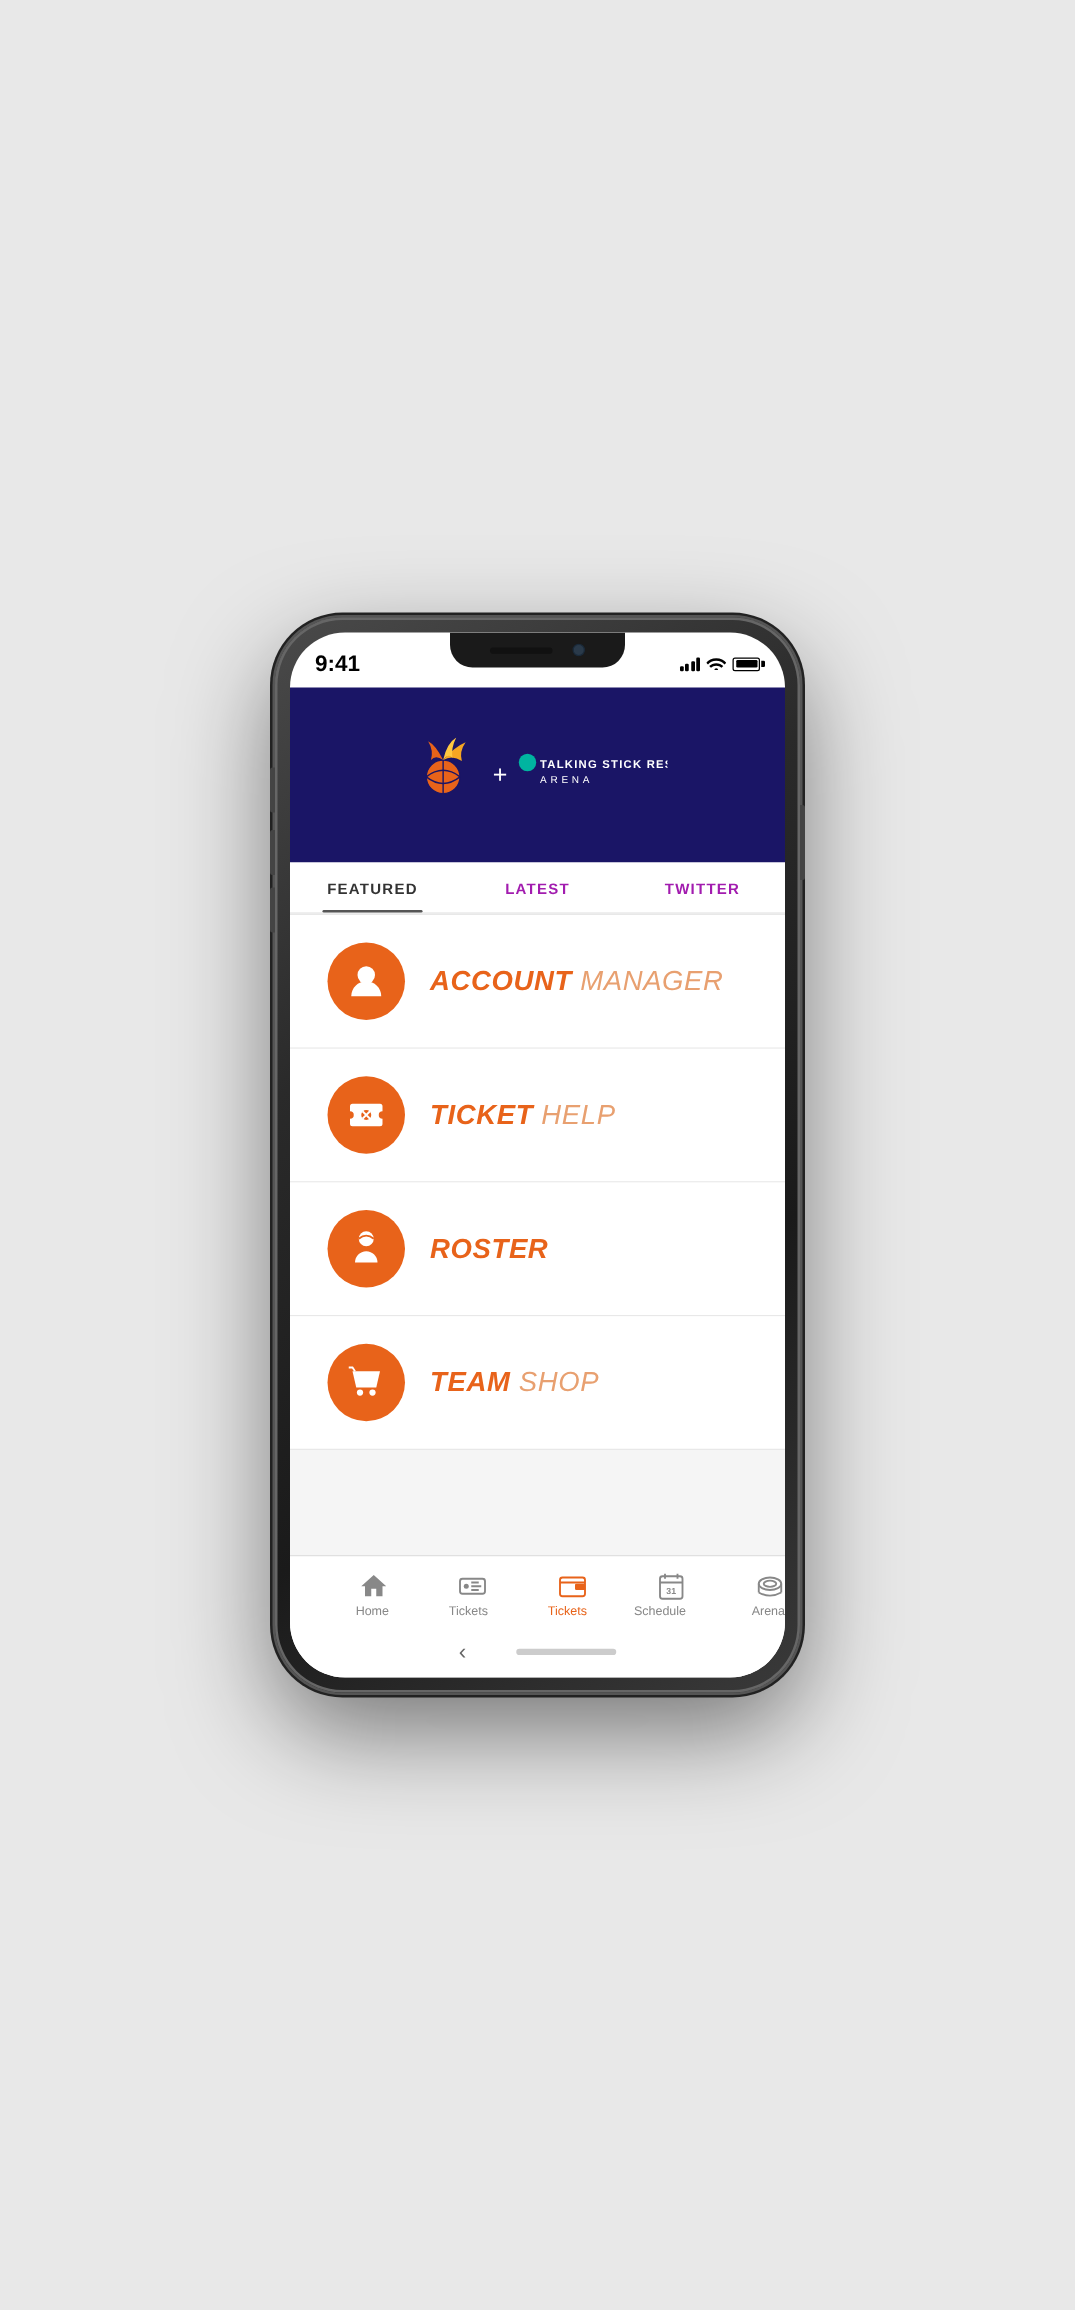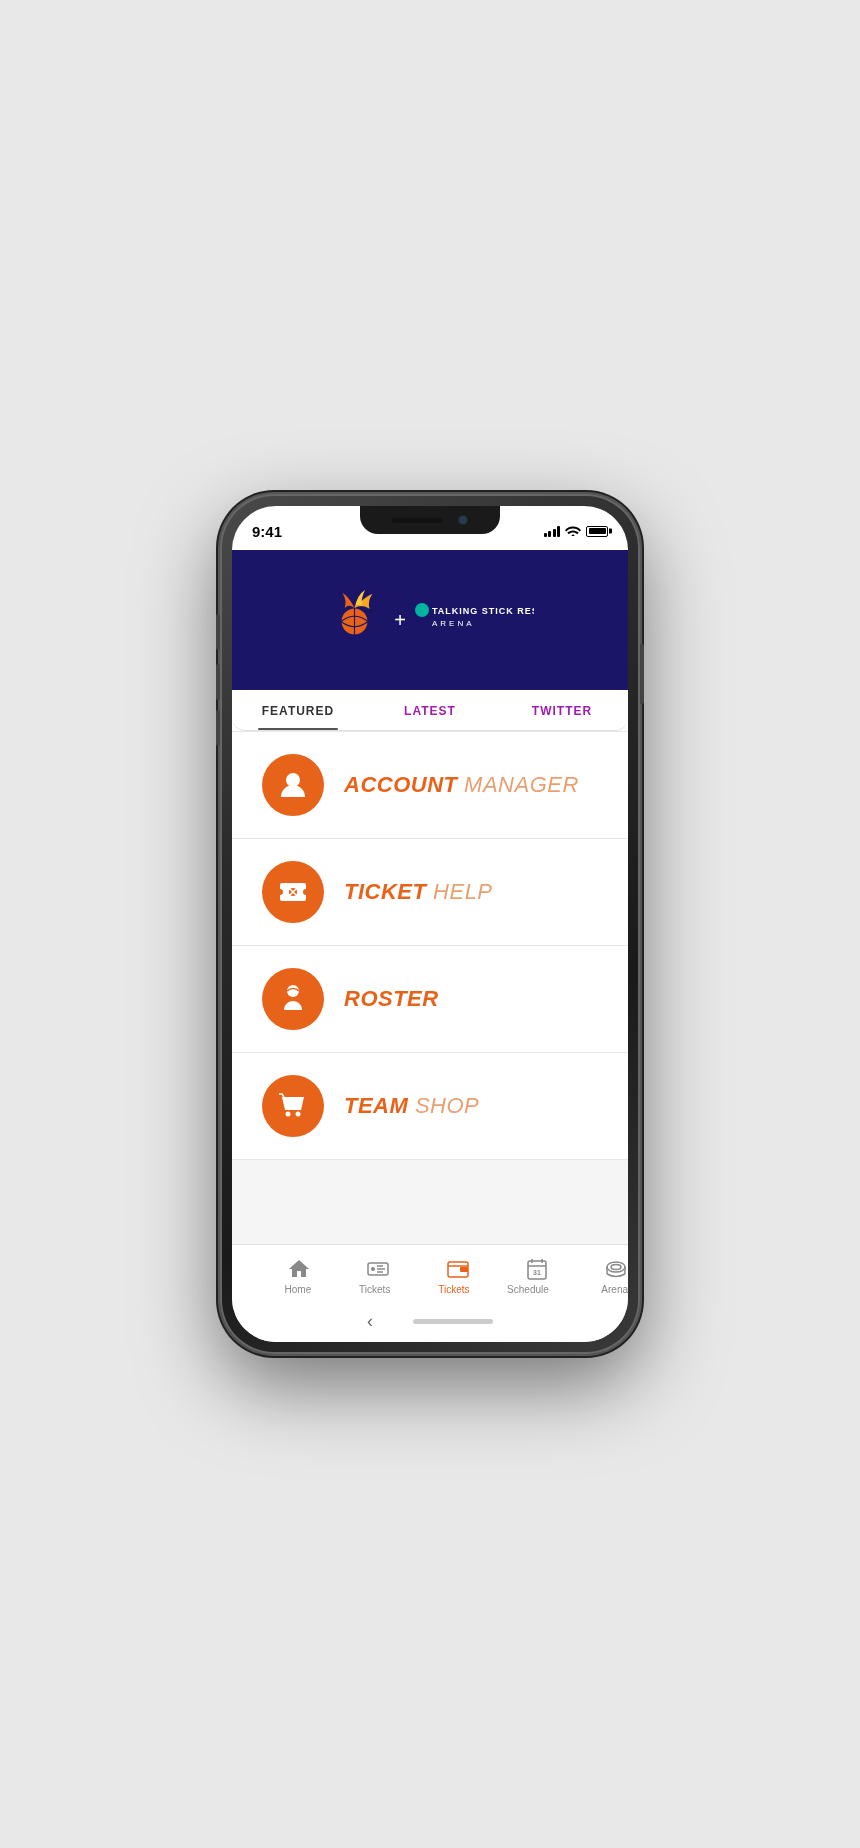--- a/index.html
+++ b/index.html
@@ -100,21 +100,21 @@
     .status-bar {
       display: flex;
       justify-content: space-between;
       align-items: center;
       padding: 10px 20px 4px;
       font-size: 13px;
       font-weight: 600;
       color: #000;
       height: 44px;
     }
-    .status-time { font-size: 15px; font-weight: 700; }
+    .status-time { font-size: 18px; font-weight: 700; }
     .status-icons { display: flex; align-items: center; gap: 5px; }
     .signal-bars { display: flex; align-items: flex-end; gap: 1.5px; }
     .signal-bar { width: 3px; background: #000; border-radius: 1px; }
     .wifi-icon { font-size: 13px; }
     .battery-icon {
       width: 22px; height: 11px;
       border: 1.5px solid #000;
       border-radius: 2px;
       position: relative;
       display: flex; align-items: center;
@@ -158,21 +158,20 @@
       display: flex;
       flex-direction: column;
       align-items: flex-start;
     }
 
     
     .tabs {
       display: flex;
       background: #fff;
       border-bottom: 1px solid #e0e0e0;
-      border-radius: 13px;
     }
     .tab {
       flex: 1;
       text-align: center;
       padding: 14px 0 12px;
       font-size: 12px;
       font-weight: 600;
       letter-spacing: 1px;
       color: #a21caf;
       cursor: pointer;

